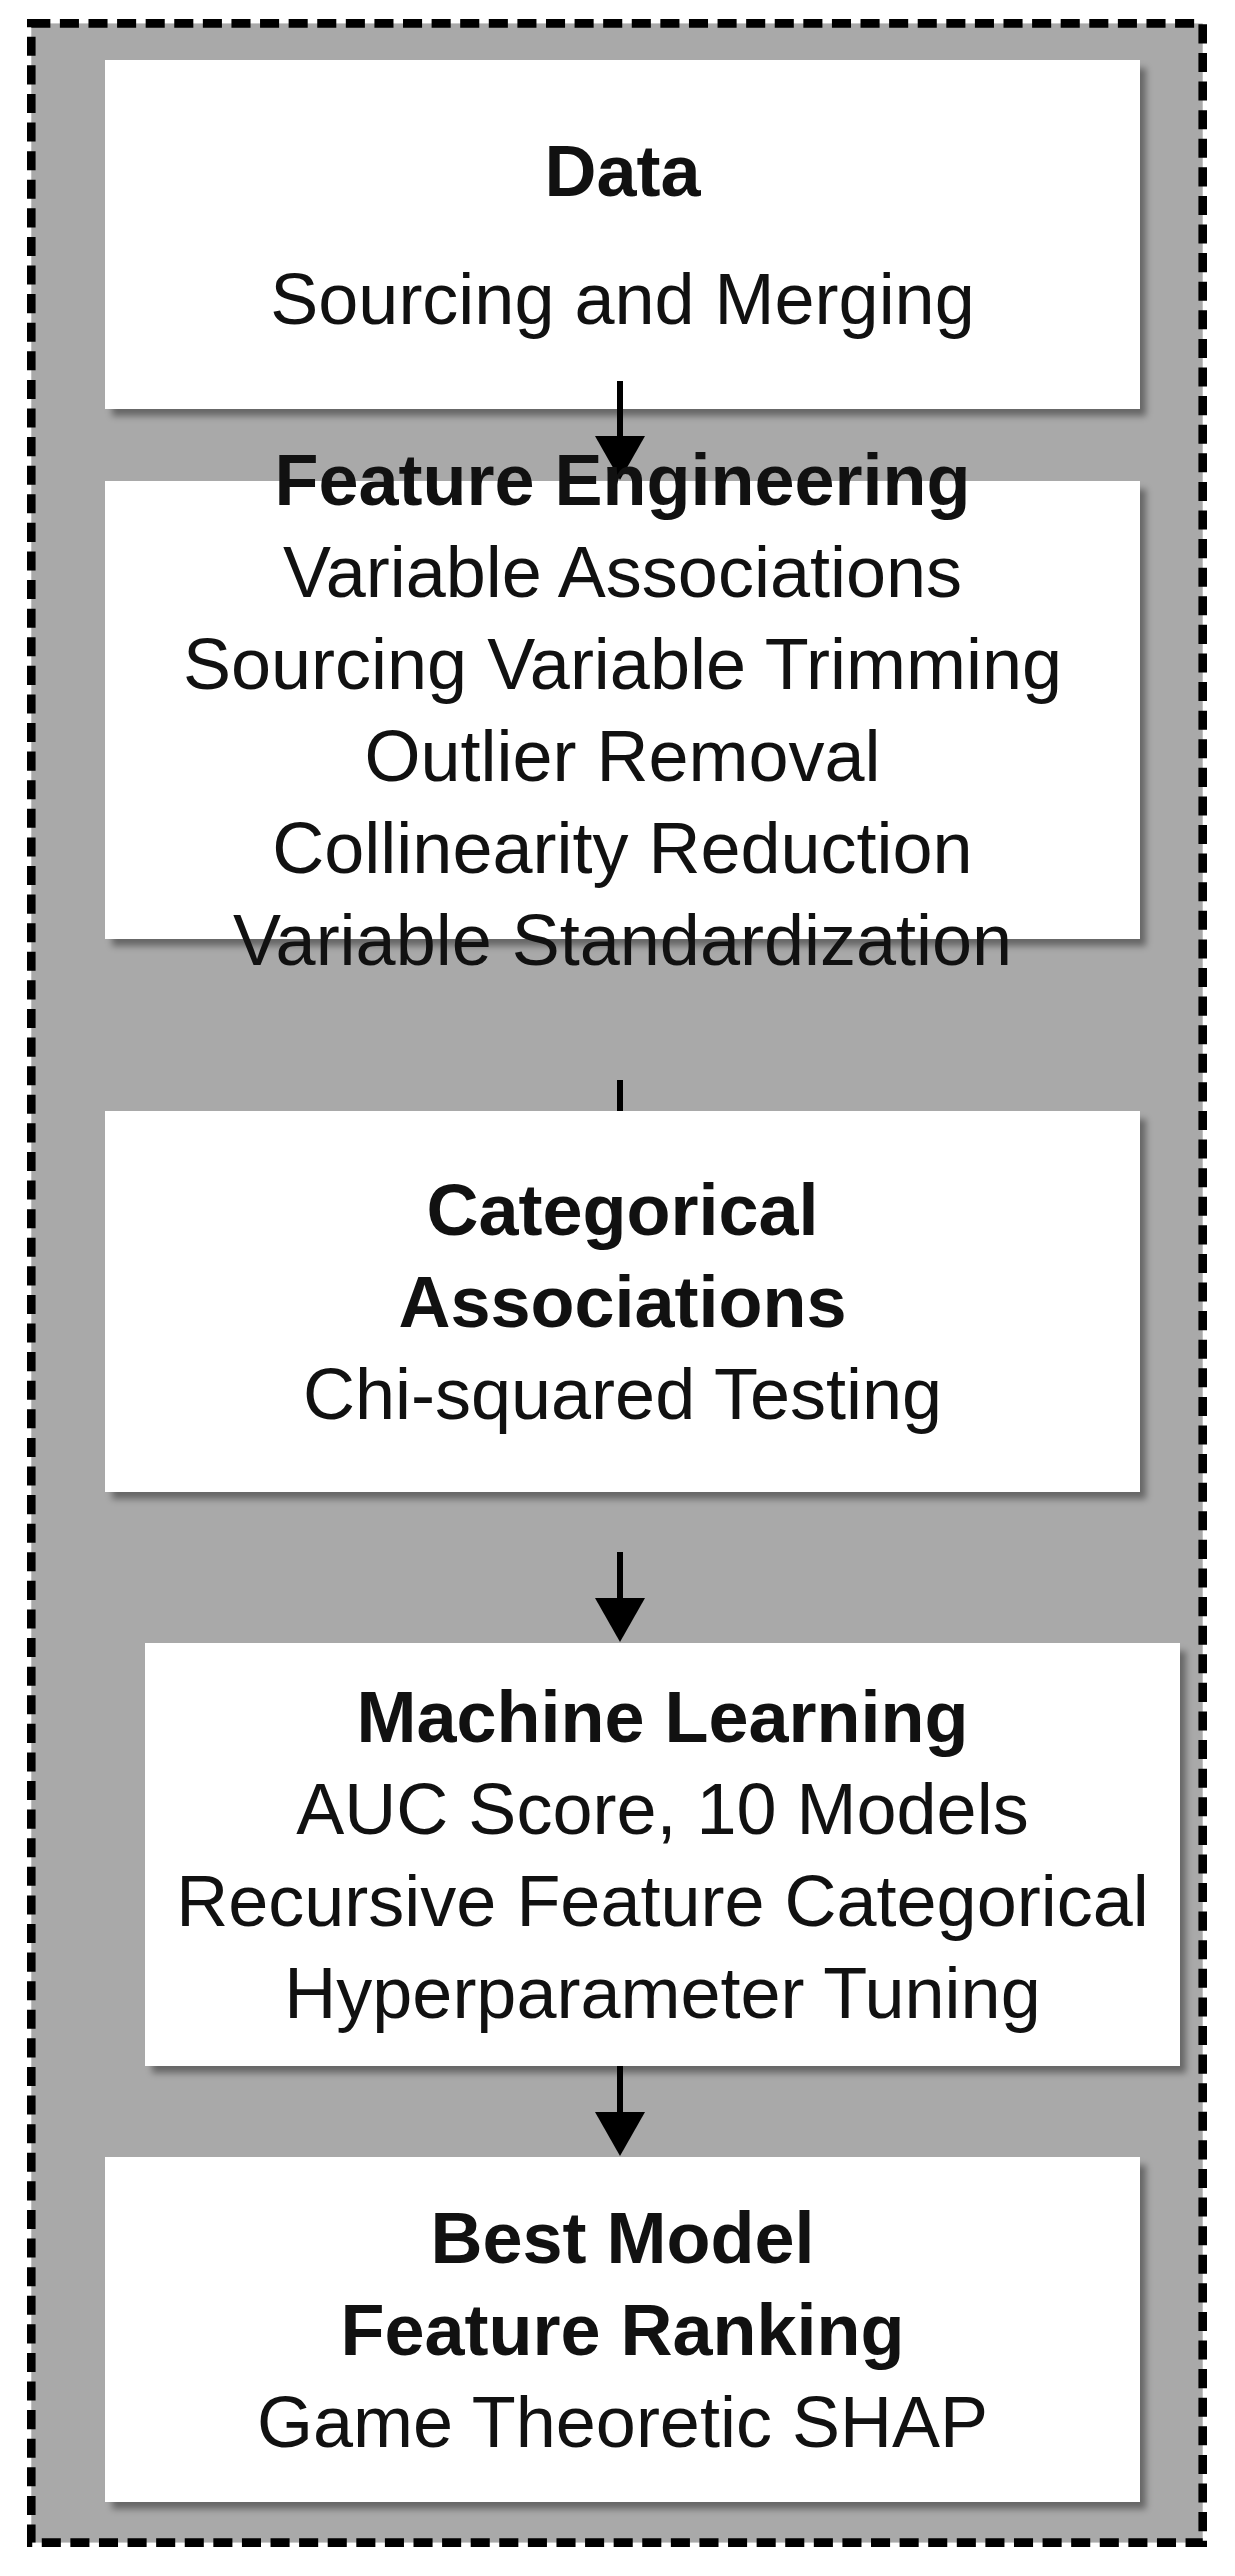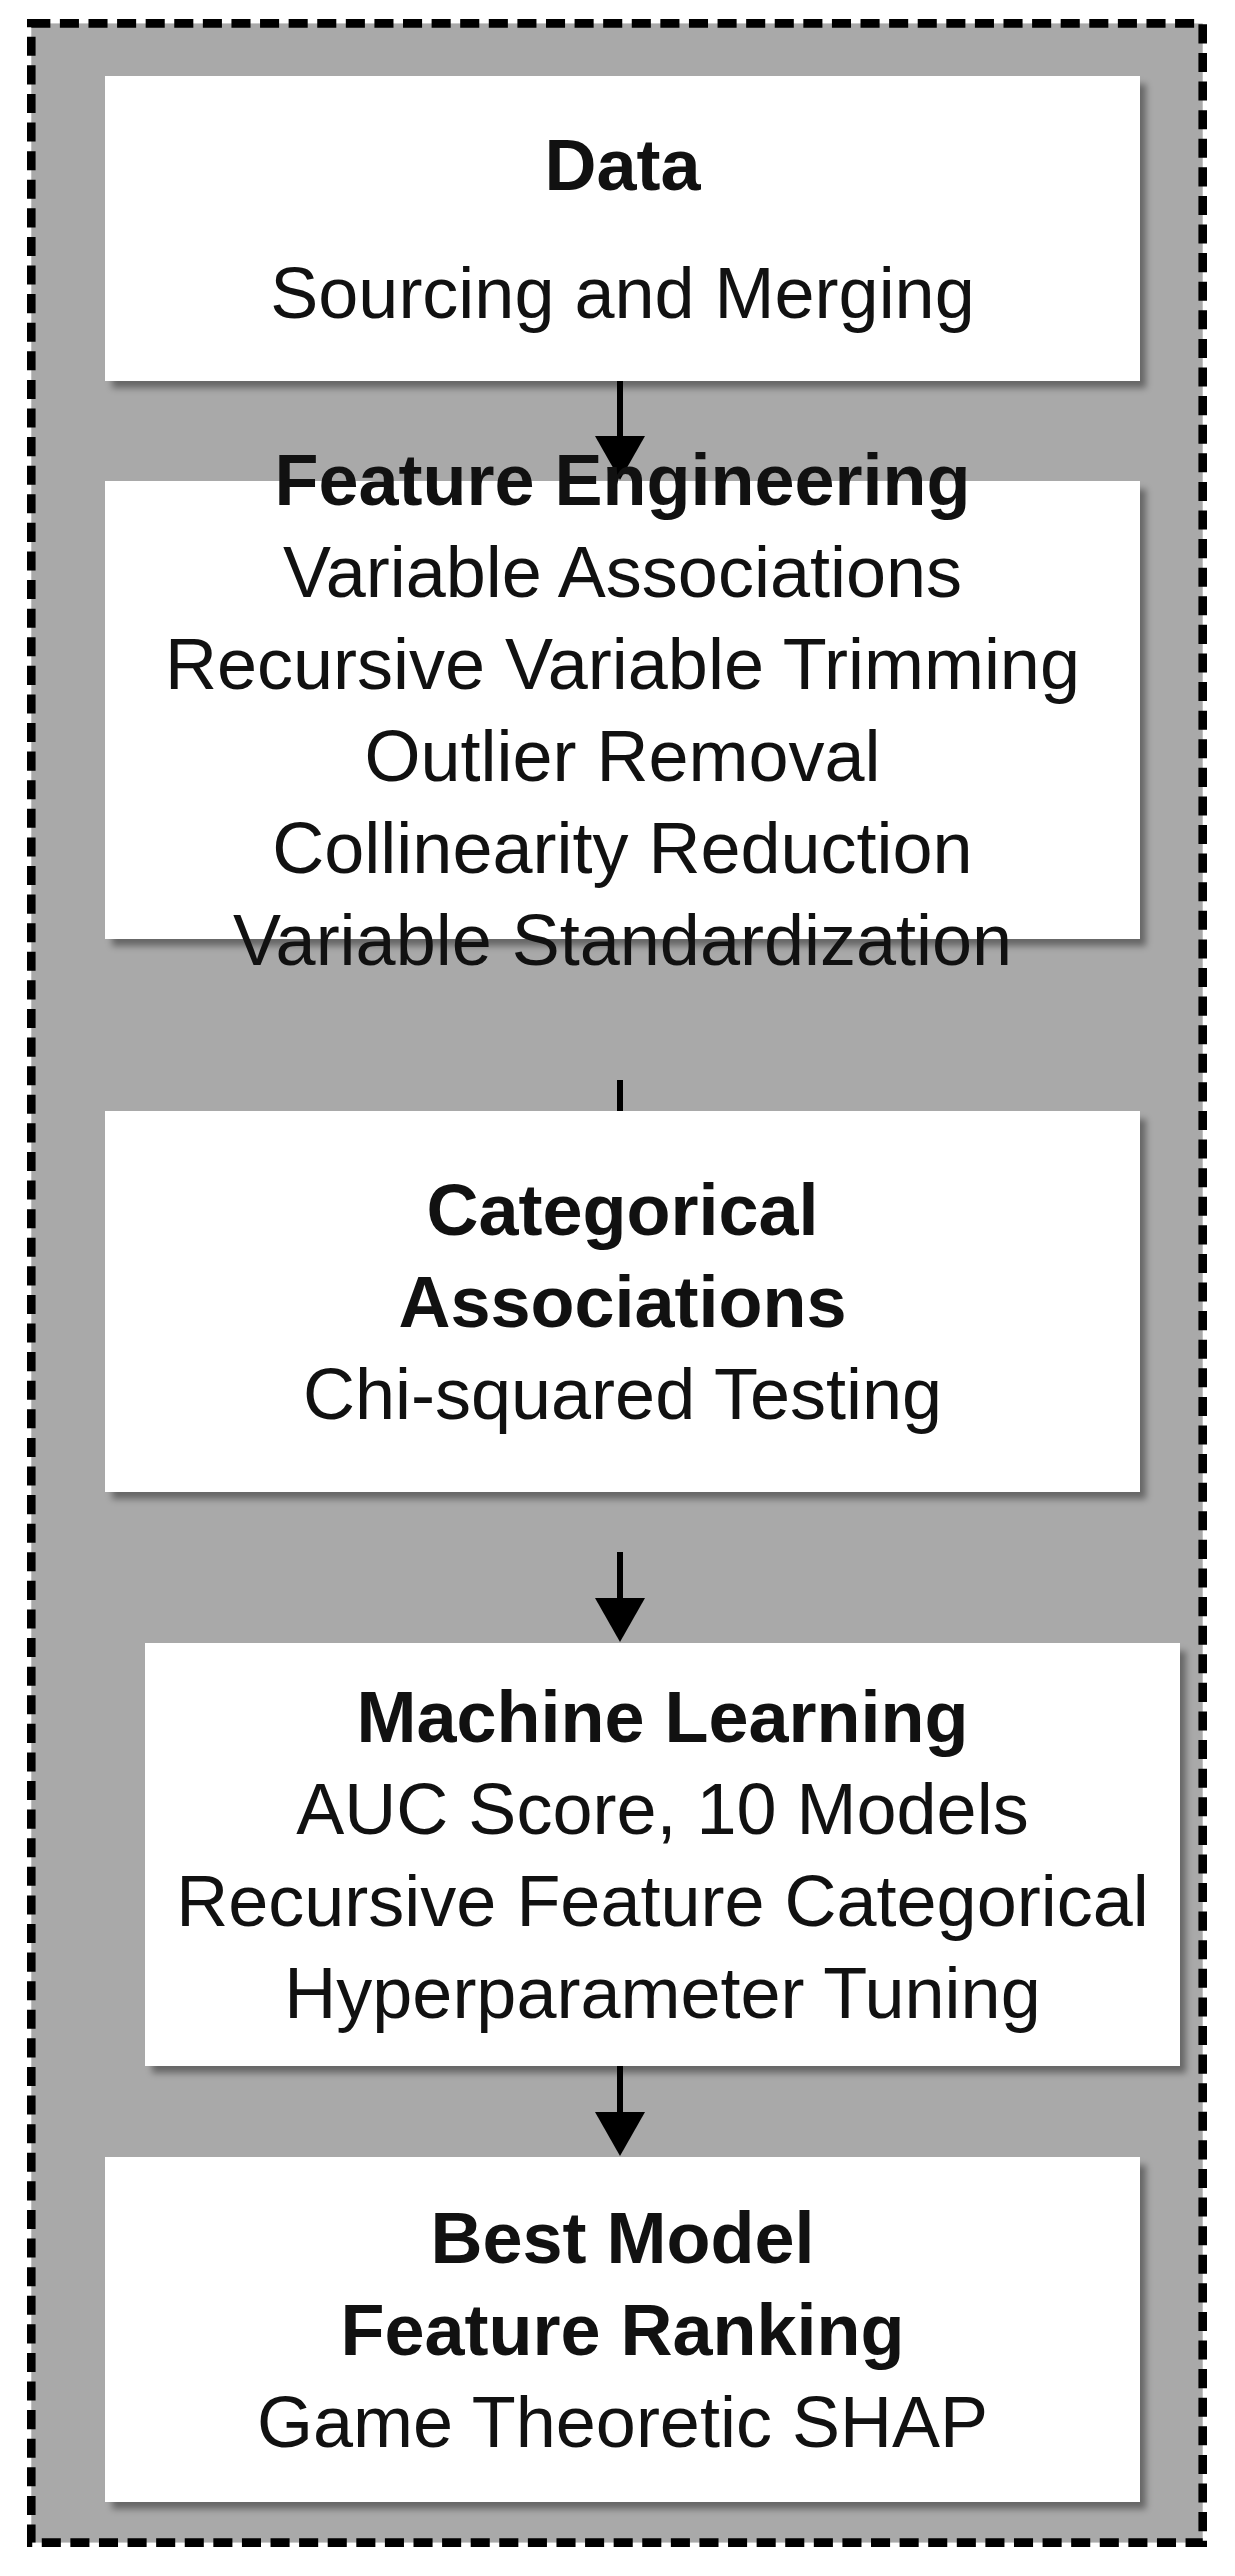--- a/index.html
+++ b/index.html
@@ -17,21 +17,21 @@
     position: absolute;
     left: 105px; width: 1035px;
     background: #ffffff;
     box-shadow: 6.7px 7.6px 6.7px rgba(0,0,0,0.40);
     display: flex; flex-direction: column; justify-content: center;
     text-align: center;
     color: #111111;
   }
   .line { font-size: 72px; line-height: 92px; white-space: nowrap; }
   .title { font-weight: bold; }
-  #node-1 { top: 76px;   height: 305px; gap: 36px; }
+  #node-1 { top: 60px;   height: 349px; gap: 36px; }
   #node-2 { top: 481px;  height: 458px; }
   #node-3 { top: 1111px; height: 381px; }
   #node-4 { top: 1643px; height: 423px; margin-left: 40px; }
   #node-5 { top: 2157px; height: 345px; }
   
   .arrow {
     position: absolute; left: 595px; width: 50px;
     display: flex; flex-direction: column; align-items: center;
   }
   .arrow .shaft { width: 6.7px; flex: 1; background: #000000; }
@@ -61,21 +61,21 @@
 </div>
 
 <div class="arrow" id="arrow-1">
   <div class="shaft"></div>
   <div class="head"></div>
 </div>
 
 <div class="node" id="node-2">
   <div class="line title">Feature Engineering</div>
   <div class="line">Variable Associations</div>
-  <div class="line">Recursive Variable Trimming</div>
+  <div class="line">Sourcing Variable Trimming</div>
   <div class="line">Outlier Removal</div>
   <div class="line">Collinearity Reduction</div>
   <div class="line">Variable Standardization</div>
 </div>
 
 <div class="arrow" id="arrow-2">
   <div class="shaft"></div>
   <div class="head"></div>
 </div>
 

